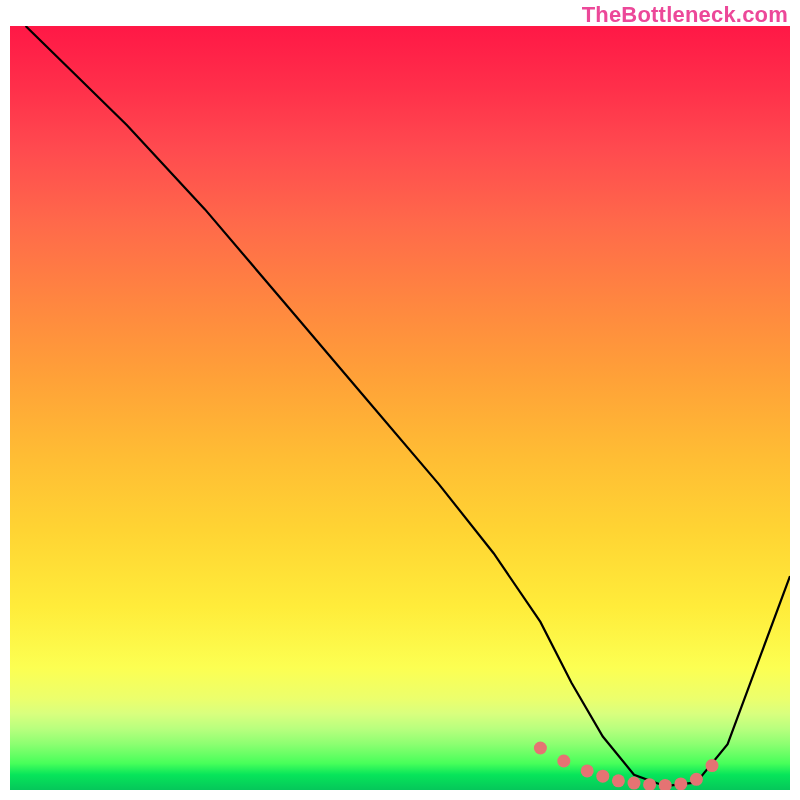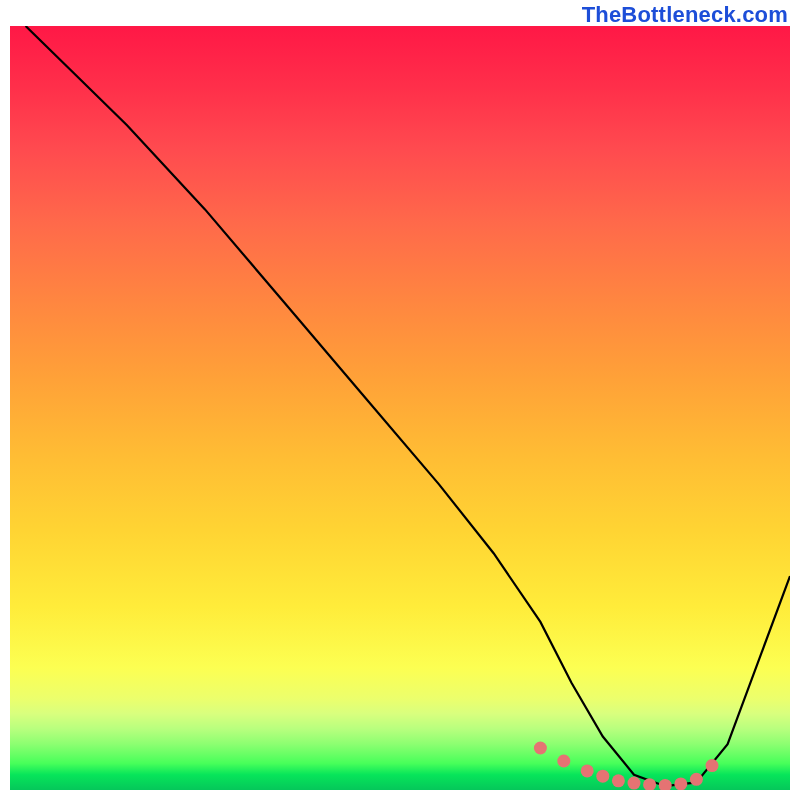--- a/index.html
+++ b/index.html
@@ -14,21 +14,21 @@
     position: relative;
     width: 800px;
     height: 800px;
   }
   .watermark {
     position: absolute;
     top: 2px;
     right: 12px;
     font-size: 22px;
     font-weight: bold;
-    color: #1d4ed8;
+    color: #ec4899;
     letter-spacing: 0.2px;
   }
   .plot-area {
     position: absolute;
     left: 10px;
     top: 26px;
     width: 780px;
     height: 764px;
     overflow: hidden;
   }

